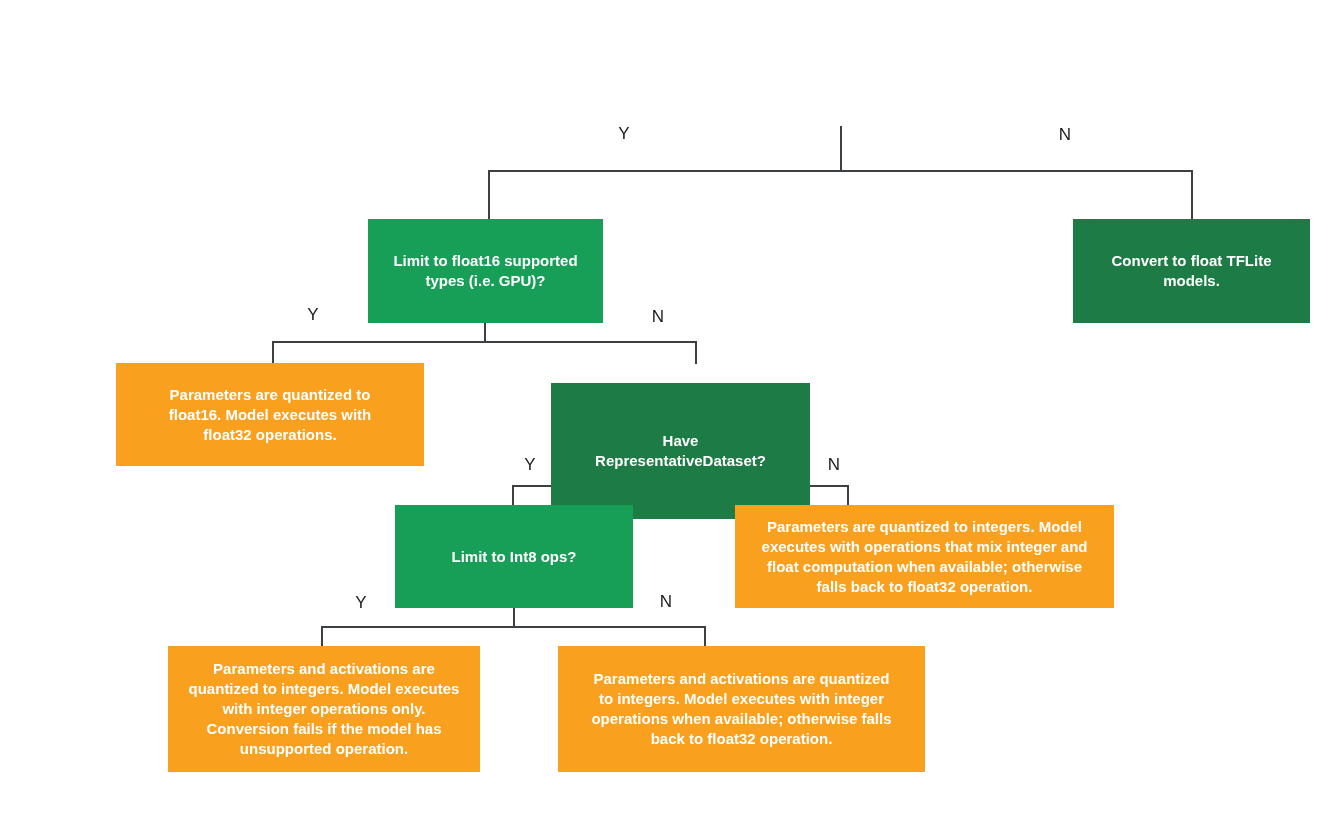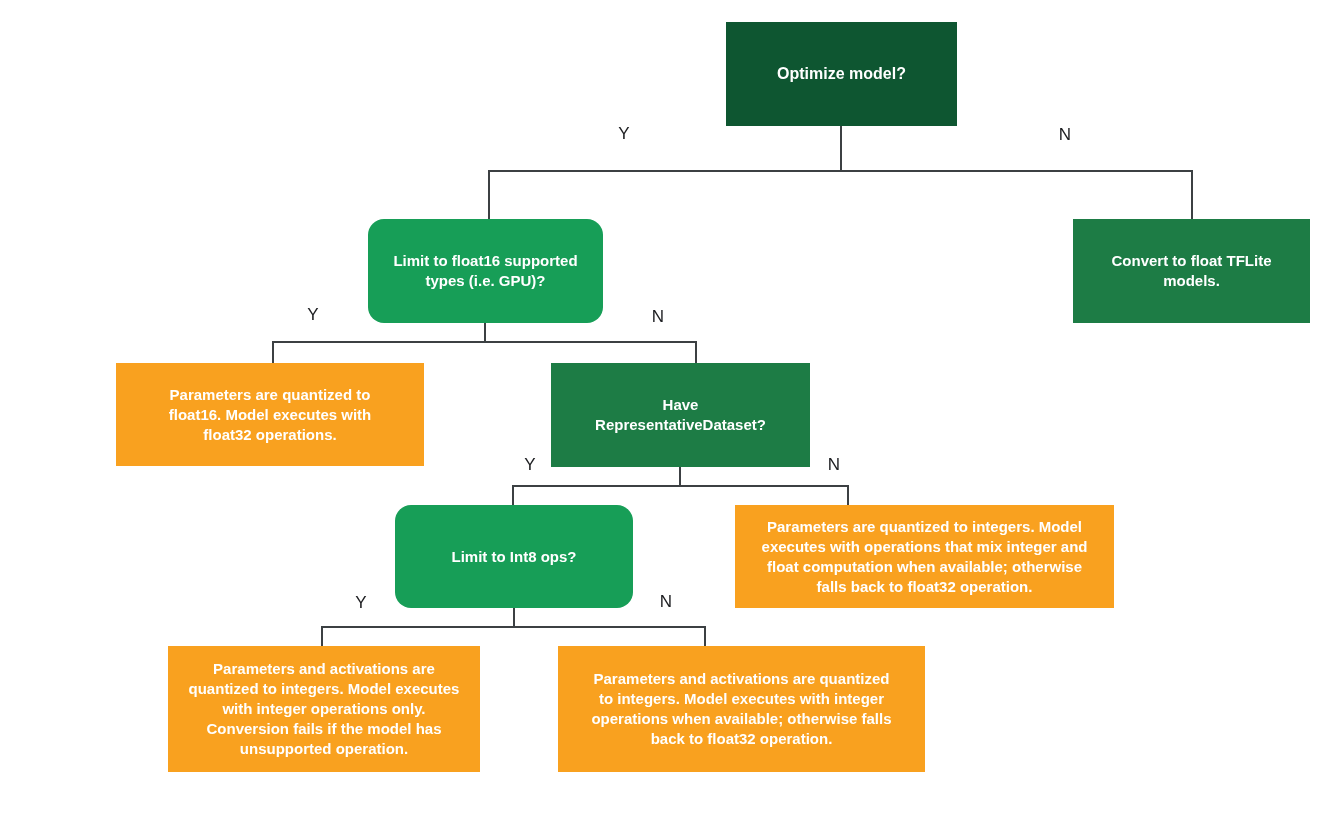--- a/index.html
+++ b/index.html
@@ -22,21 +22,21 @@
     justify-content: center;
     text-align: center;
     color: var(--node-text, #ffffff);
     font-weight: 700;
     font-size: 15px;
     line-height: 20px;
     box-sizing: border-box;
   }
   .node.dark   { background: var(--dark-green,   #0e5631); }
   .node.mid    { background: var(--mid-green,    #1d7c45); }
-  .node.bright { background: var(--bright-green, #179e57); border-radius: 16px; }
+  .node.bright { background: var(--bright-green, #179e57); }
   .node.orange { background: var(--orange,       #f9a11f); }
   .node.title-node { font-size: 16px; }
   .line {
     position: absolute;
     background: var(--line, #3c4043);
   }
   .yn {
     position: absolute;
     transform: translate(-50%, -50%);
     color: var(--branch-label, #202124);
@@ -72,37 +72,34 @@
 
   <div class="yn" style="left:624px;top:133px">Y</div>
   <div class="yn" style="left:1065px;top:134px">N</div>
   <div class="yn" style="left:313px;top:314px">Y</div>
   <div class="yn" style="left:658px;top:316px">N</div>
   <div class="yn" style="left:530px;top:464px">Y</div>
   <div class="yn" style="left:834px;top:464px">N</div>
   <div class="yn" style="left:361px;top:602px">Y</div>
   <div class="yn" style="left:666px;top:601px">N</div>
 
-  <div class="node dark title-node" style="left:726px;top:22px;width:231px;height:104px;padding:0 16px">
-    <span>Optimize model?</span>
-  </div>
 
   <div class="node bright" style="left:368px;top:219px;width:235px;height:104px;padding:0 10px">
     <span>Limit to float16 supported types (i.e. GPU)?</span>
   </div>
 
   <div class="node mid" style="left:1073px;top:219px;width:237px;height:104px;padding:2px 20px">
     <span>Convert to float TFLite models.</span>
   </div>
 
   <div class="node orange" style="left:116px;top:363px;width:308px;height:103px;padding:0 28px">
     <span>Parameters are quantized to float16. Model executes with float32 operations.</span>
   </div>
 
-  <div class="node mid" style="left:551px;top:363px;width:259px;height:104px;padding:0 30px">
+  <div class="node mid" style="left:551px;top:383px;width:259px;height:136px;padding:0 30px">
     <span>Have RepresentativeDataset?</span>
   </div>
 
   <div class="node orange" style="left:735px;top:505px;width:379px;height:103px;padding:0 24px">
     <span>Parameters are quantized to integers. Model executes with operations that mix integer and float computation when available; otherwise falls back to float32 operation.</span>
   </div>
 
   <div class="node bright" style="left:395px;top:505px;width:238px;height:103px;padding:0 35px">
     <span>Limit to Int8 ops?</span>
   </div>

